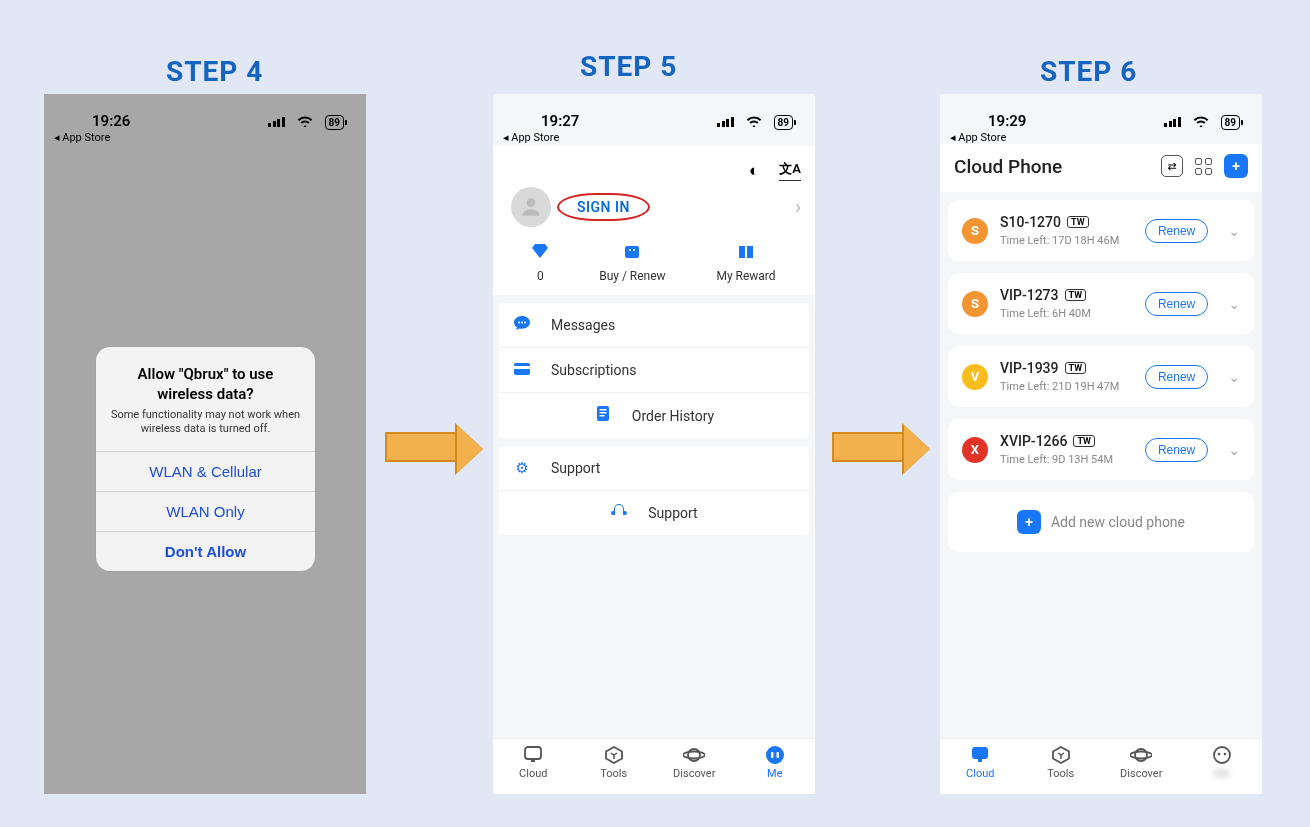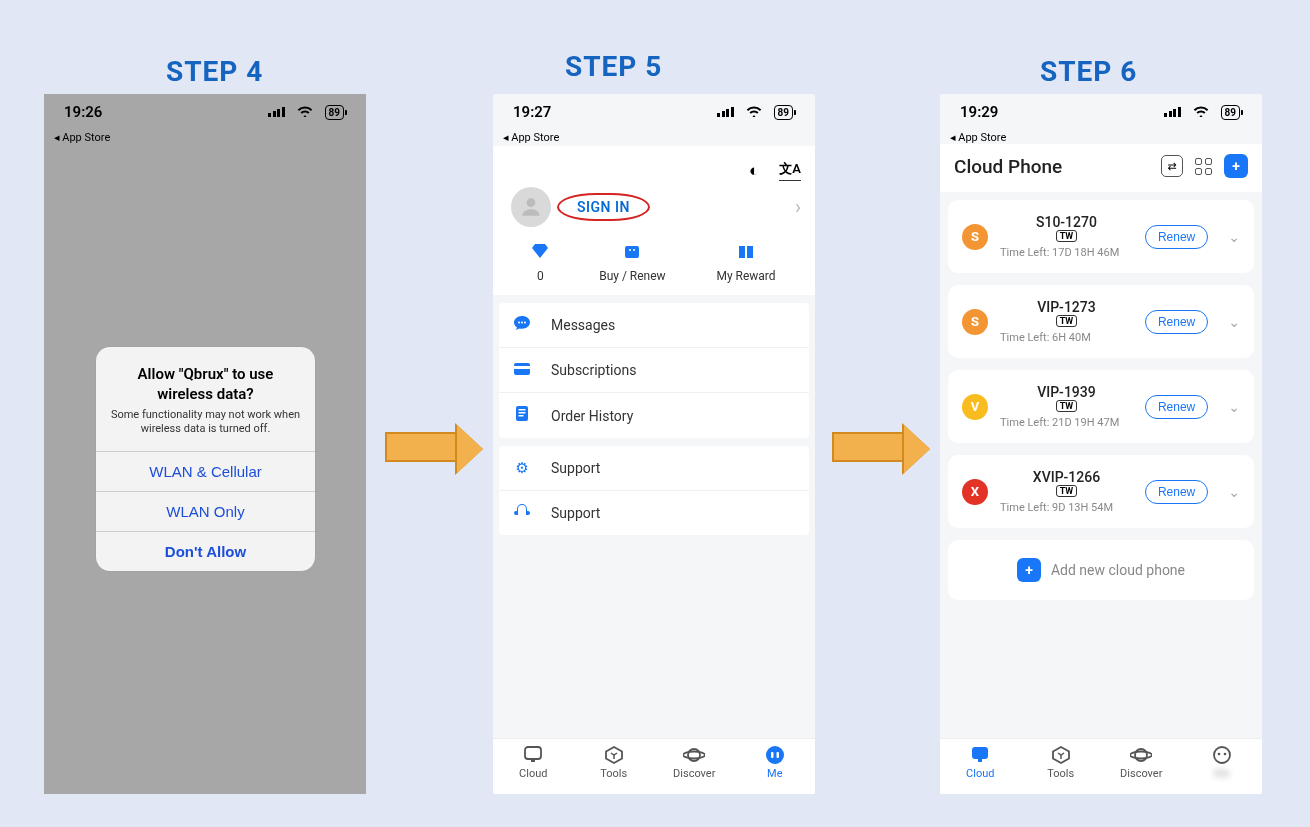--- a/index.html
+++ b/index.html
@@ -11,41 +11,41 @@
     position: relative;
   }
   .step-title {
     position: absolute;
     color: #1565c0;
     font-size: 28px;
     font-weight: 700;
     letter-spacing: 1px;
   }
   .s4-title { left: 166px; top: 55px; }
-  .s5-title { left: 565px; top: 50px; }
+  .s5-title { left: 580px; top: 50px; }
   .s6-title { left: 1040px; top: 55px; }
 
   .phone {
     position: absolute;
     width: 322px;
     height: 700px;
     top: 94px;
     overflow: hidden;
     font-size: 14px;
   }
   .p4 { left: 44px; background: #a7a7a7; }
   .p5 { left: 493px; background: #f5f6f8; border-radius: 2px; }
   .p6 { left: 940px; background: #f5f6f8; border-radius: 2px; }
 
   .status-bar {
     height: 38px;
     display: flex;
-    align-items: center;
+    align-items: flex-end;
     justify-content: space-between;
-    padding: 0 22px 2px 20px;
+    padding: 0 22px 2px 48px;
     font-weight: 600;
     font-size: 15px;
   }
   .status-right { display:flex; align-items:center; gap:12px; }
   .sig-bars { display:inline-flex; align-items:flex-end; gap:1.5px; }
   .sig-bars i { width:3px; background:#000; display:inline-block; }
   .sig-bars i:nth-child(1){height:4px;}
   .sig-bars i:nth-child(2){height:6px;}
   .sig-bars i:nth-child(3){height:8px;}
   .sig-bars i:nth-child(4){height:10px;}
@@ -82,21 +82,21 @@
   .sign-row { display:flex; align-items:center; gap:16px; margin-top:6px; padding-left:4px;justify-content:flex-end; }
   .avatar { width:40px; height:40px; border-radius:50%; background:#d9d9d9; display:flex; align-items:center; justify-content:center; }
   .sign-in-text { flex:1; color:#0a6bd6; font-weight:600; letter-spacing:0.5px; }
   .oval-highlight { border:2px solid #d62323; border-radius:50%/60%; padding:4px 18px; display:inline-block; transform:translate(-10px,0); }
   .chev { color:#bbb; font-size:20px; }
   .quick-row { display:flex; justify-content:space-around; text-align:center; margin-top:16px; font-size:12px; color:#333;}
   .quick-item .qi-icon{ font-size:16px; color:#1976f6; height:22px;}
   .quick-item .qi-txt{ margin-top:4px; }
   .menu-card { background:#fff; margin:8px 6px 0; border-radius:4px; }
   .menu-row { display:flex; align-items:center; padding:13px 14px; gap:20px; font-size:14px; color:#333; border-bottom:0.5px solid #f0f0f0;}
-  .menu-row:last-child{border-bottom:none;}
+  .menu-row:last-child{border-bottom:none;justify-content:center;}
   .menu-row .mi{ width:18px; text-align:center; color:#1976f6; font-size:15px;}
   .tabbar { position:absolute; bottom:0; left:0; right:0; height:56px; background:#fff; border-top:0.5px solid #eee; display:flex; }
   .tab { flex:1; text-align:center; padding-top:6px; font-size:11px; color:#555;}
   .tab.active{ color:#1976f6; }
   .tab .ti{ font-size:18px; display:block; height:22px;}
 
   
   .p6-header { background:#fff; padding:10px 14px 14px; display:flex; align-items:center; justify-content:space-between;}
   .p6-title { font-size:19px; font-weight:500; color:#222;}
   .p6-acts { display:flex; gap:12px; align-items:center;}
@@ -104,21 +104,21 @@
   .dots4{display:grid;grid-template-columns:1fr 1fr;gap:3px;}
   .dots4 i{width:7px;height:7px;border:1.5px solid #555;border-radius:2px;}
   .plus-btn{width:24px;height:24px;background:#1976f6;border-radius:6px;color:#fff;display:flex;align-items:center;justify-content:center;font-weight:700;}
   .p6-list{ padding:8px;}
   .dev-card{background:#fff;border-radius:10px;padding:14px;margin-bottom:12px;display:flex;align-items:center;gap:12px;}
   .dev-badge{width:26px;height:26px;border-radius:50%;color:#fff;display:flex;align-items:center;justify-content:center;font-weight:700;font-size:13px;}
   .bg-orange{background:#f39533;}
   .bg-yellow{background:#f8bc1e;}
   .bg-red{background:#e33327;}
   .dev-info{flex:1;}
-  .dev-name-row{display:flex;align-items:center;gap:0;flex-direction:column;}
+  .dev-name-row{display:flex;align-items:center;gap:6px;}
   .dev-name{font-size:14px;font-weight:500;color:#222;}
   .tw-badge{font-size:9px;font-weight:700;border:1px solid #333;border-radius:3px;padding:0 3px;}
   .dev-time{font-size:11px;color:#888;margin-top:4px;}
   .renew-btn{border:1px solid #1976f6;color:#1976f6;background:transparent;border-radius:14px;padding:4px 12px;font-size:12px;}
   .chev-down{color:#aaa;font-size:14px;margin-left:8px;}
   .add-card{background:#fff;border-radius:10px;padding:18px;text-align:center;color:#888;font-size:14px;display:flex;align-items:center;justify-content:center;gap:10px;}
   .hex-plus{width:24px;height:24px;background:#1976f6;color:#fff;border-radius:6px;display:flex;align-items:center;justify-content:center;font-weight:700;}
 
   
   .arrow{position:absolute;top:432px;}

